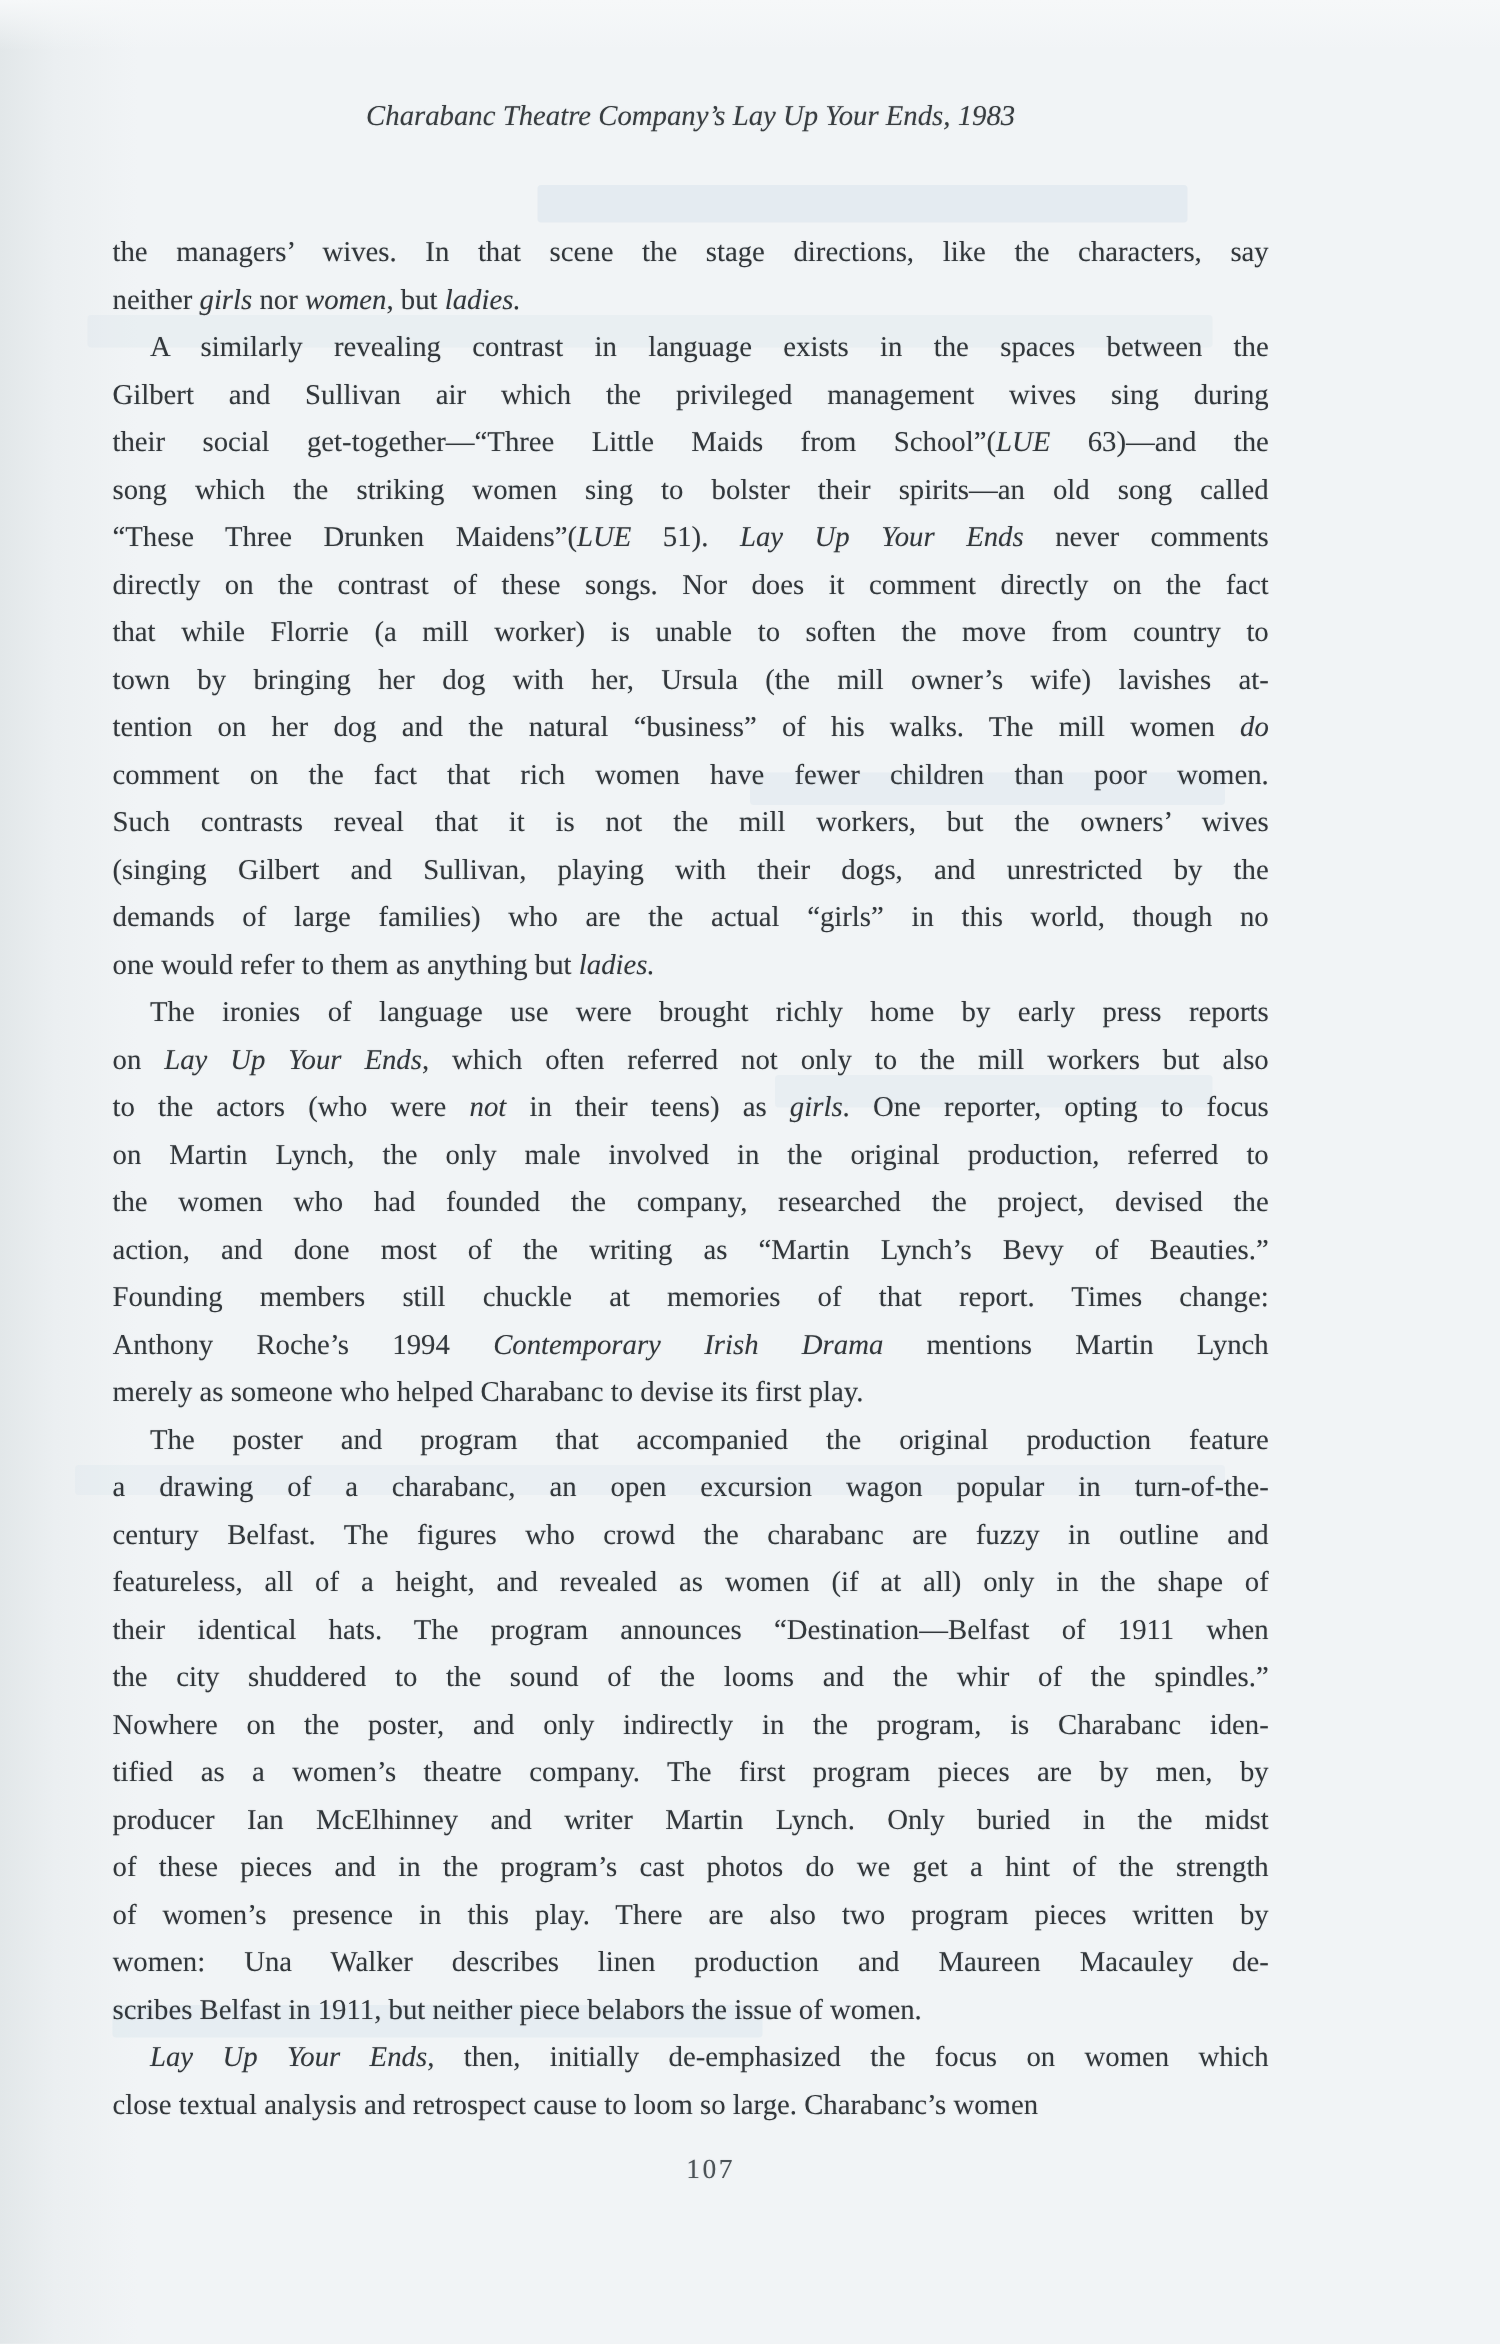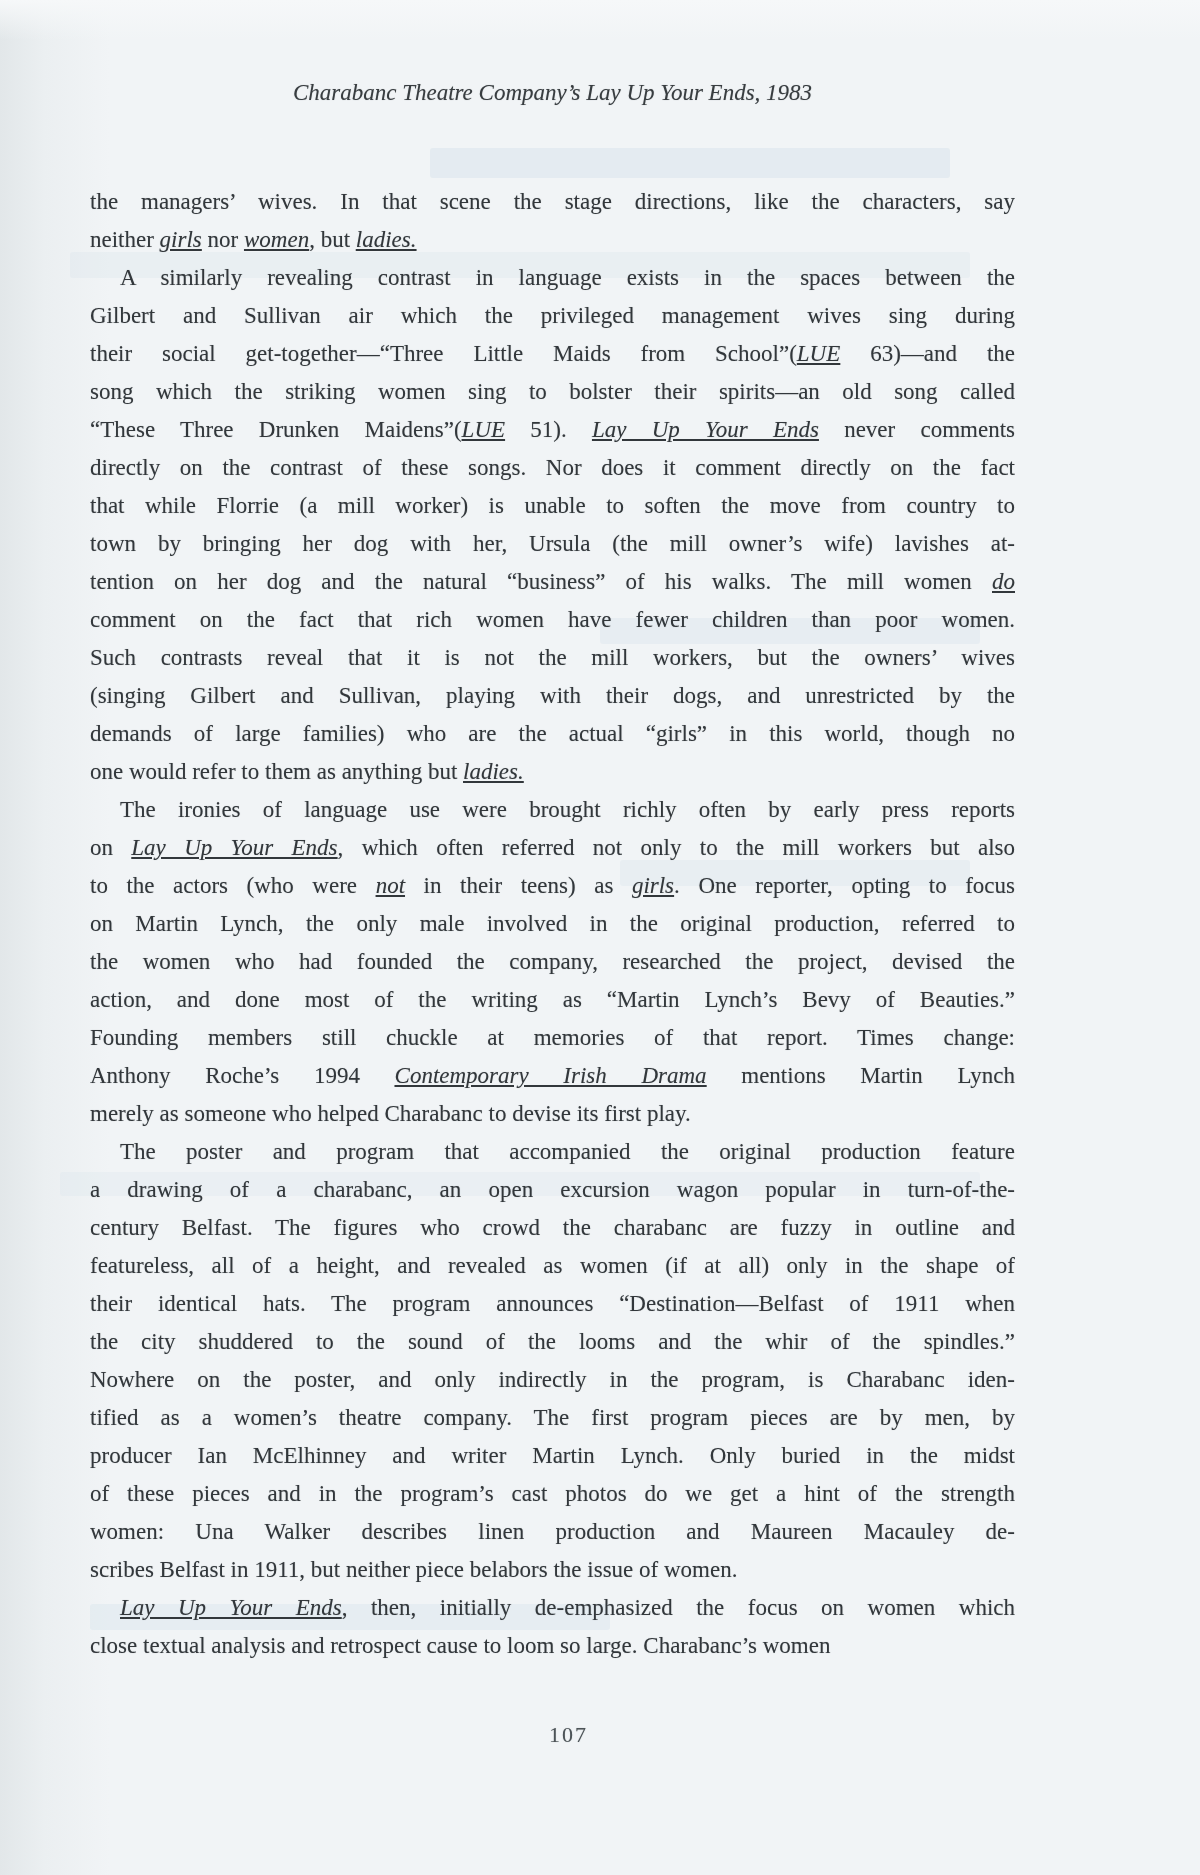--- a/index.html
+++ b/index.html
@@ -53,21 +53,21 @@
   .para { margin: 0; }
   .line {
     height: 38px;
     overflow: hidden;
     text-align: justify;
     text-align-last: justify;
     white-space: normal;
   }
   .line.last { text-align-last: left; }
   .line.indent { text-indent: 30px; }
-  .it { font-style: italic; text-decoration: underline; }
+  .it { font-style: italic; }
   .folio {
     position: absolute;
     left: 16px; width: 925px;
     top: 1722px;
     text-align: center;
     font-size: 22px;
     letter-spacing: 2px;
     color: #4c5357;
     text-shadow: 0 0 1px rgba(70,76,80,0.35);
   }
@@ -103,41 +103,42 @@
           <div class="line"><span>that while Florrie (a mill worker) is unable to soften the move from country to</span></div>
           <div class="line"><span>town by bringing her dog with her, Ursula (the mill owner’s wife) lavishes at-</span></div>
           <div class="line"><span>tention on her dog and the natural “business” of his walks. The mill women </span><span class="it">do</span></div>
           <div class="line"><span>comment on the fact that rich women have fewer children than poor women.</span></div>
           <div class="line"><span>Such contrasts reveal that it is not the mill workers, but the owners’ wives</span></div>
           <div class="line"><span>(singing Gilbert and Sullivan, playing with their dogs, and unrestricted by the</span></div>
           <div class="line"><span>demands of large families) who are the actual “girls” in this world, though no</span></div>
           <div class="line last"><span>one would refer to them as anything but </span><span class="it">ladies.</span></div>
         </div>
         <div class="para">
-          <div class="line indent"><span>The ironies of language use were brought richly often by early press reports</span></div>
+          <div class="line indent"><span>The ironies of language use were brought richly home by early press reports</span></div>
           <div class="line"><span>on </span><span class="it">Lay Up Your Ends</span><span>, which often referred not only to the mill workers but also</span></div>
           <div class="line"><span>to the actors (who were </span><span class="it">not</span><span> in their teens) as </span><span class="it">girls</span><span>. One reporter, opting to focus</span></div>
           <div class="line"><span>on Martin Lynch, the only male involved in the original production, referred to</span></div>
           <div class="line"><span>the women who had founded the company, researched the project, devised the</span></div>
           <div class="line"><span>action, and done most of the writing as “Martin Lynch’s Bevy of Beauties.”</span></div>
           <div class="line"><span>Founding members still chuckle at memories of that report. Times change:</span></div>
           <div class="line"><span>Anthony Roche’s 1994 </span><span class="it">Contemporary Irish Drama</span><span> mentions Martin Lynch</span></div>
           <div class="line last"><span>merely as someone who helped Charabanc to devise its first play.</span></div>
         </div>
         <div class="para">
           <div class="line indent"><span>The poster and program that accompanied the original production feature</span></div>
           <div class="line"><span>a drawing of a charabanc, an open excursion wagon popular in turn-of-the-</span></div>
           <div class="line"><span>century Belfast. The figures who crowd the charabanc are fuzzy in outline and</span></div>
           <div class="line"><span>featureless, all of a height, and revealed as women (if at all) only in the shape of</span></div>
           <div class="line"><span>their identical hats. The program announces “Destination—Belfast of 1911 when</span></div>
           <div class="line"><span>the city shuddered to the sound of the looms and the whir of the spindles.”</span></div>
           <div class="line"><span>Nowhere on the poster, and only indirectly in the program, is Charabanc iden-</span></div>
           <div class="line"><span>tified as a women’s theatre company. The first program pieces are by men, by</span></div>
           <div class="line"><span>producer Ian McElhinney and writer Martin Lynch. Only buried in the midst</span></div>
           <div class="line"><span>of these pieces and in the program’s cast photos do we get a hint of the strength</span></div>
+          <div class="line"><span>of women’s presence in this play. There are also two program pieces written by</span></div>
           <div class="line"><span>women: Una Walker describes linen production and Maureen Macauley de-</span></div>
           <div class="line last"><span>scribes Belfast in 1911, but neither piece belabors the issue of women.</span></div>
         </div>
         <div class="para">
           <div class="line indent"><span class="it">Lay Up Your Ends</span><span>, then, initially de-emphasized the focus on women which</span></div>
           <div class="line last"><span>close textual analysis and retrospect cause to loom so large. Charabanc’s women</span></div>
         </div>
       </div>
 
     <div class="folio">107</div>

